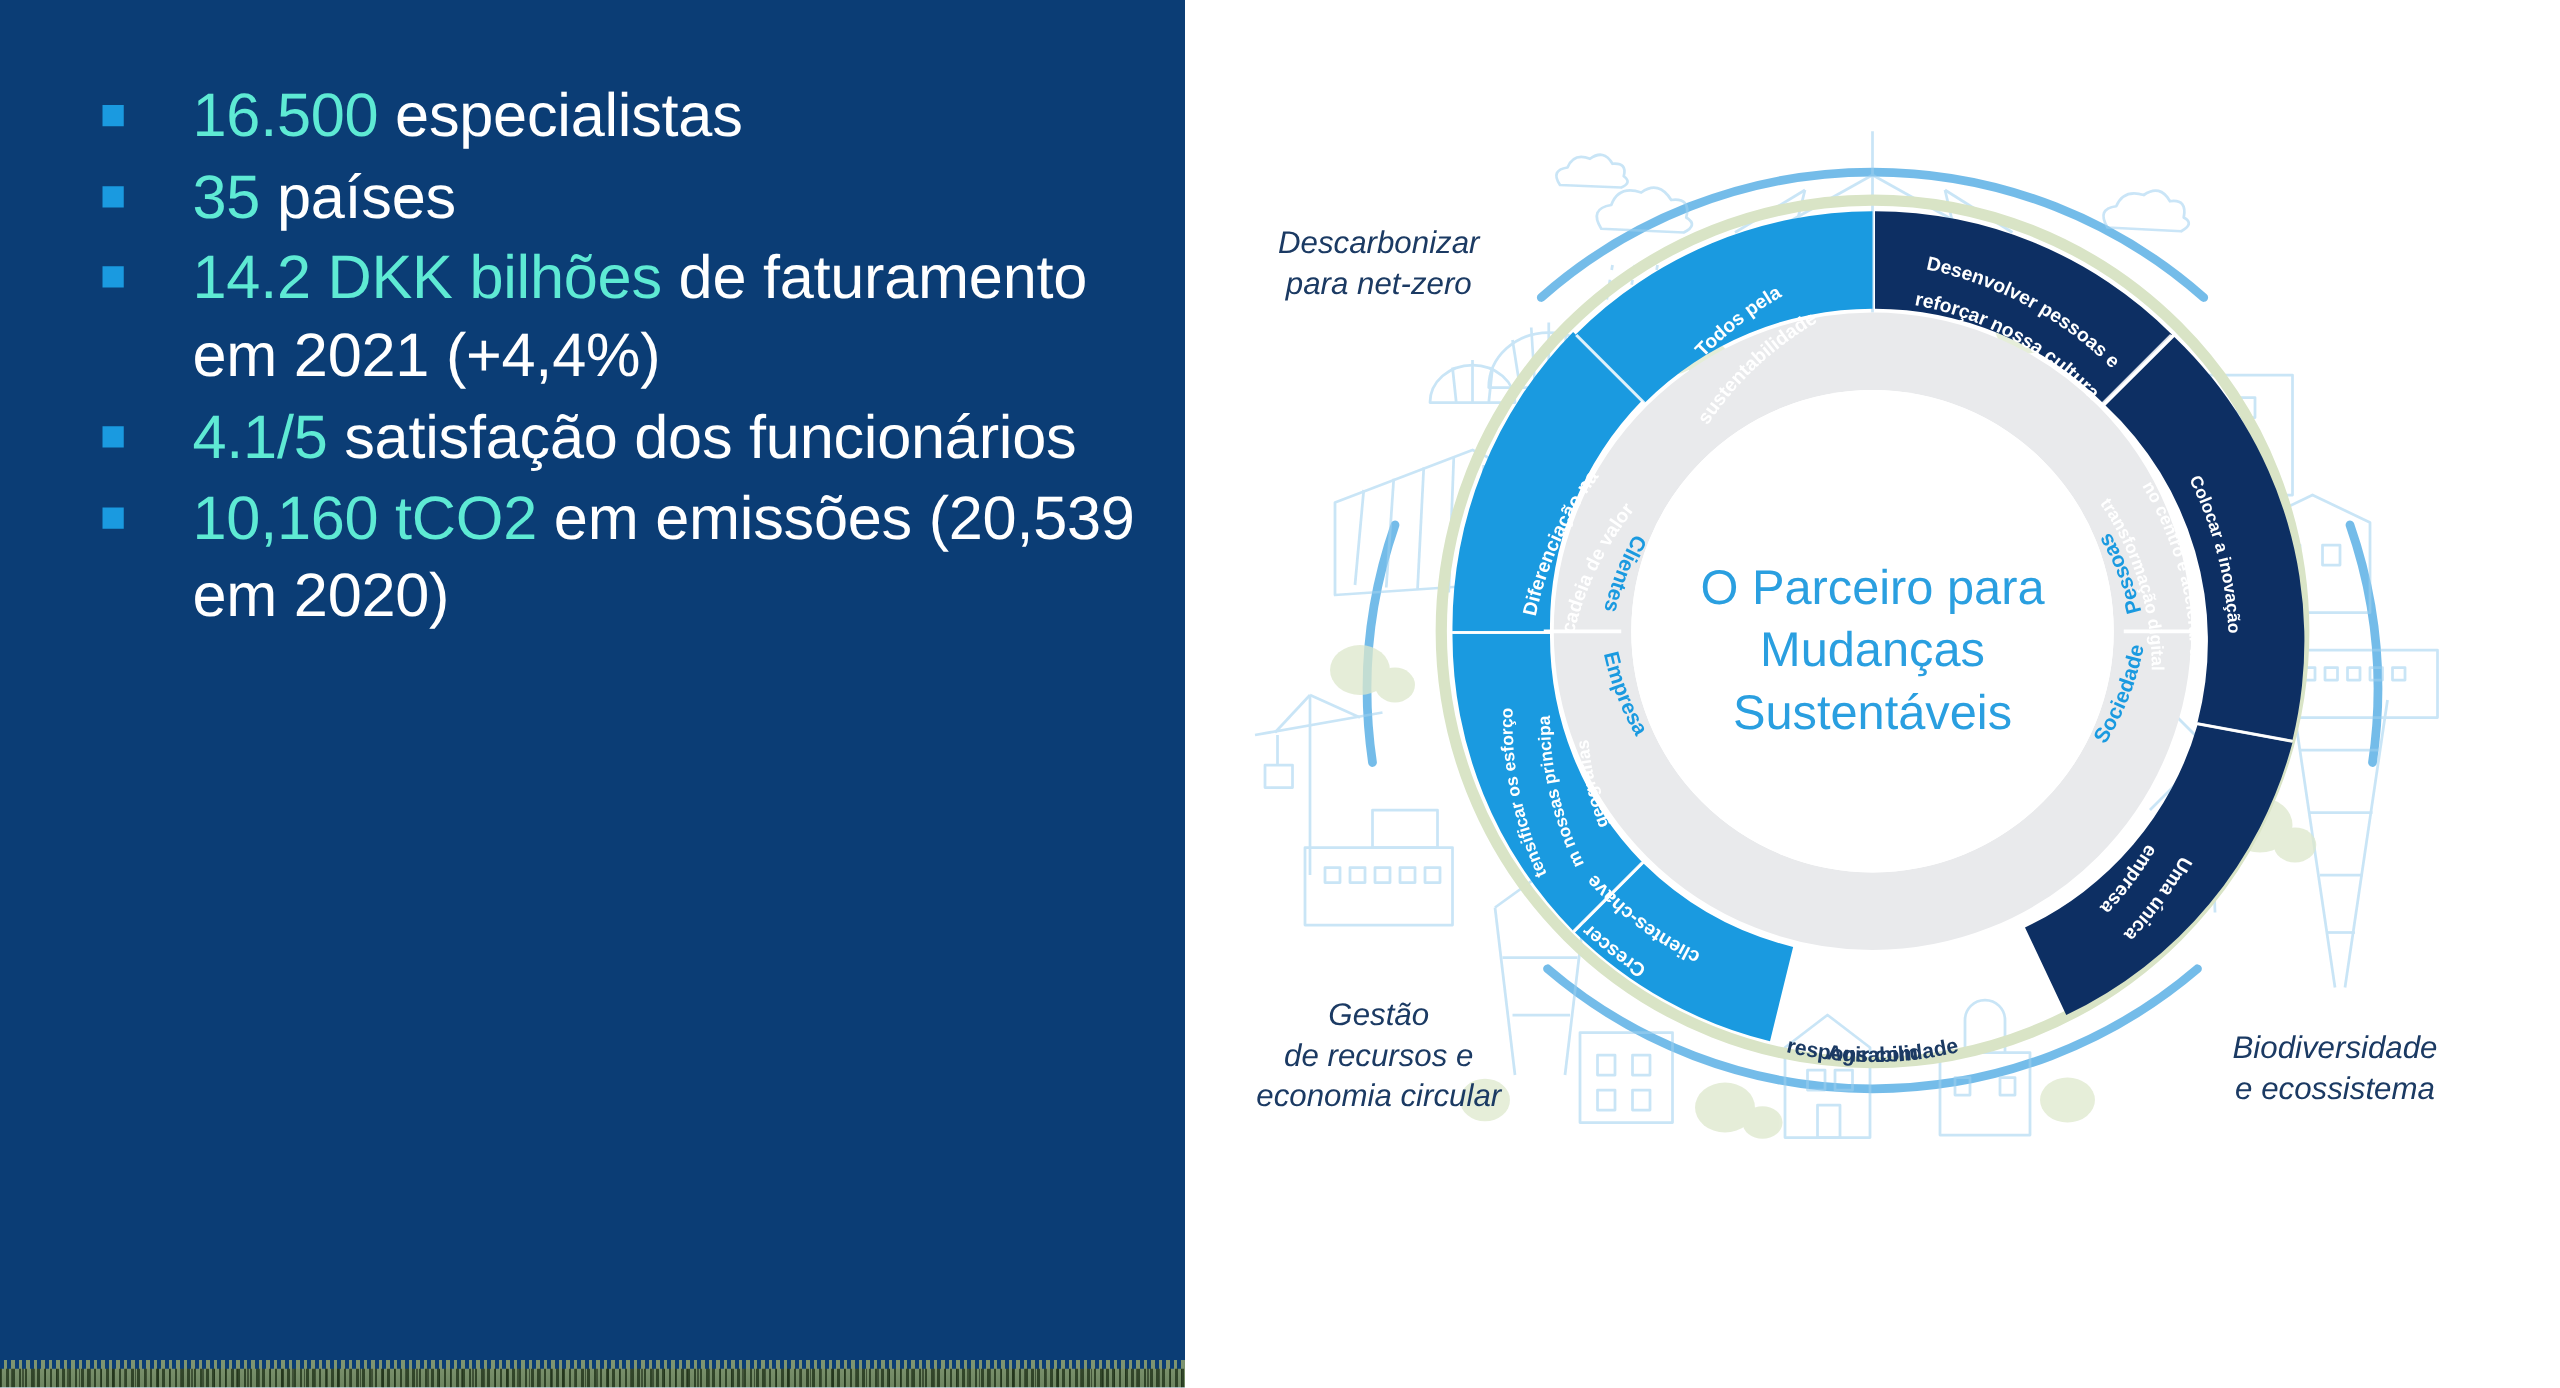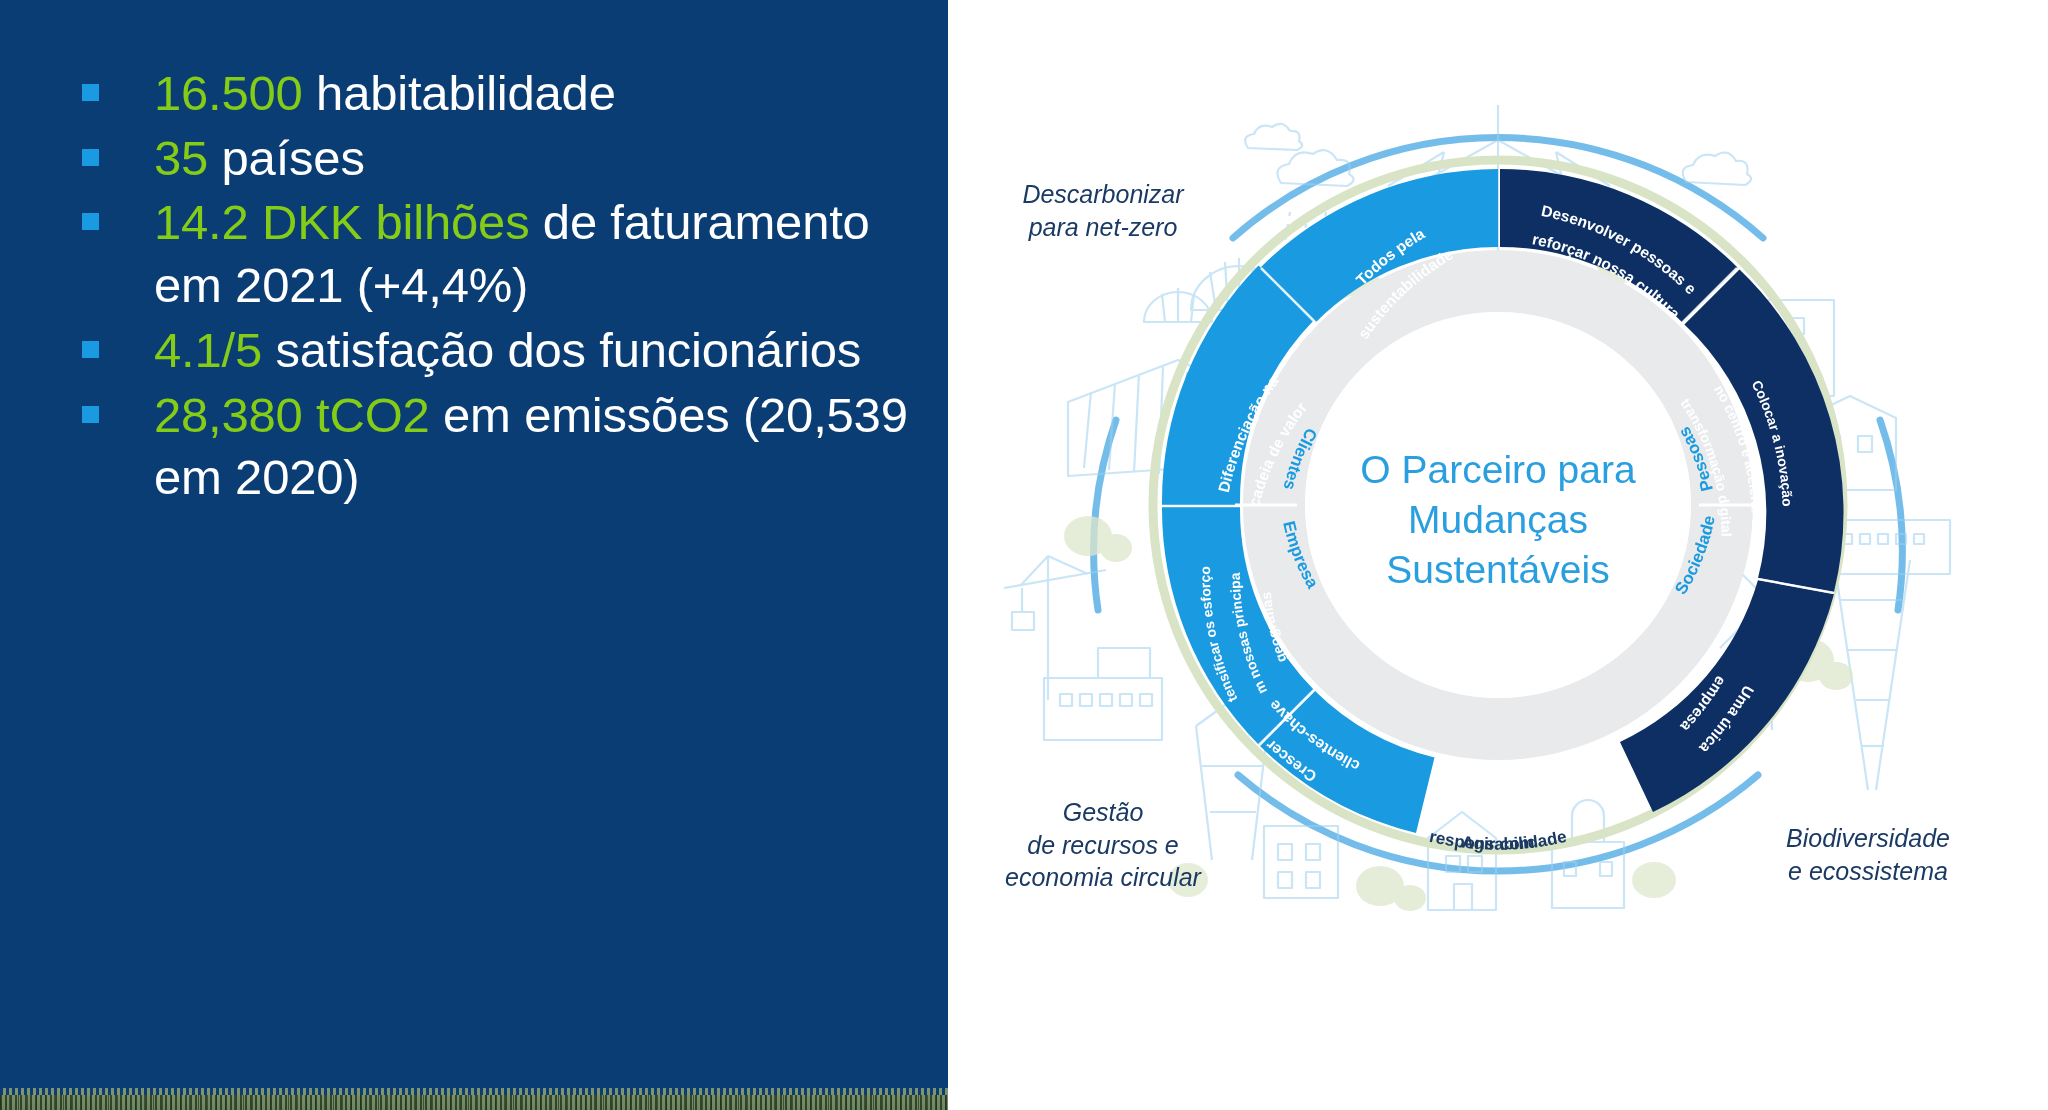--- a/index.html
+++ b/index.html
@@ -40,21 +40,21 @@
     letter-spacing: -0.2px;
     font-weight: 400;
   }
   .bullet-marker {
     position: absolute;
     left: 10px;
     top: 22px;
     width: 17px; height: 17px;
     background: #1a9ae0;
   }
-  .hl { color: #84cc16; }
+  .hl { color: #5eead4; }
 
   .grass-strip {
     position: absolute;
     left: 0; bottom: 0;
     width: 948px; height: 22px;
     background:
       repeating-linear-gradient(90deg,
         rgba(26,45,20,0.75) 0px, rgba(26,45,20,0.75) 2px,
         rgba(125,150,110,0.0) 2px, rgba(125,150,110,0.0) 5px),
       repeating-linear-gradient(90deg,
@@ -94,37 +94,37 @@
 </style>
 </head>
 <body>
 
 <div class="slide">
 
   <div class="left-panel">
     <ul class="bullet-list">
       <li class="bullet-item">
         <span class="bullet-marker"></span>
-        <span class="hl">16.500</span><span> habitabilidade</span>
+        <span class="hl">16.500</span><span> especialistas</span>
       </li>
       <li class="bullet-item">
         <span class="bullet-marker"></span>
         <span class="hl">35</span><span> países</span>
       </li>
       <li class="bullet-item">
         <span class="bullet-marker"></span>
         <span class="hl">14.2 DKK bilhões</span><span> de faturamento em 2021 (+4,4%)</span>
       </li>
       <li class="bullet-item">
         <span class="bullet-marker"></span>
         <span class="hl">4.1/5</span><span> satisfação dos funcionários</span>
       </li>
       <li class="bullet-item">
         <span class="bullet-marker"></span>
-        <span class="hl">28,380 tCO2</span><span> em emissões (20,539 em 2020)</span>
+        <span class="hl">10,160 tCO2</span><span> em emissões (20,539 em 2020)</span>
       </li>
     </ul>
     <div class="grass-strip"></div>
   </div>
 
   <div class="diagram">
 
     <svg width="1100" height="1110" viewBox="0 0 1100 1110">
       <defs>
 

